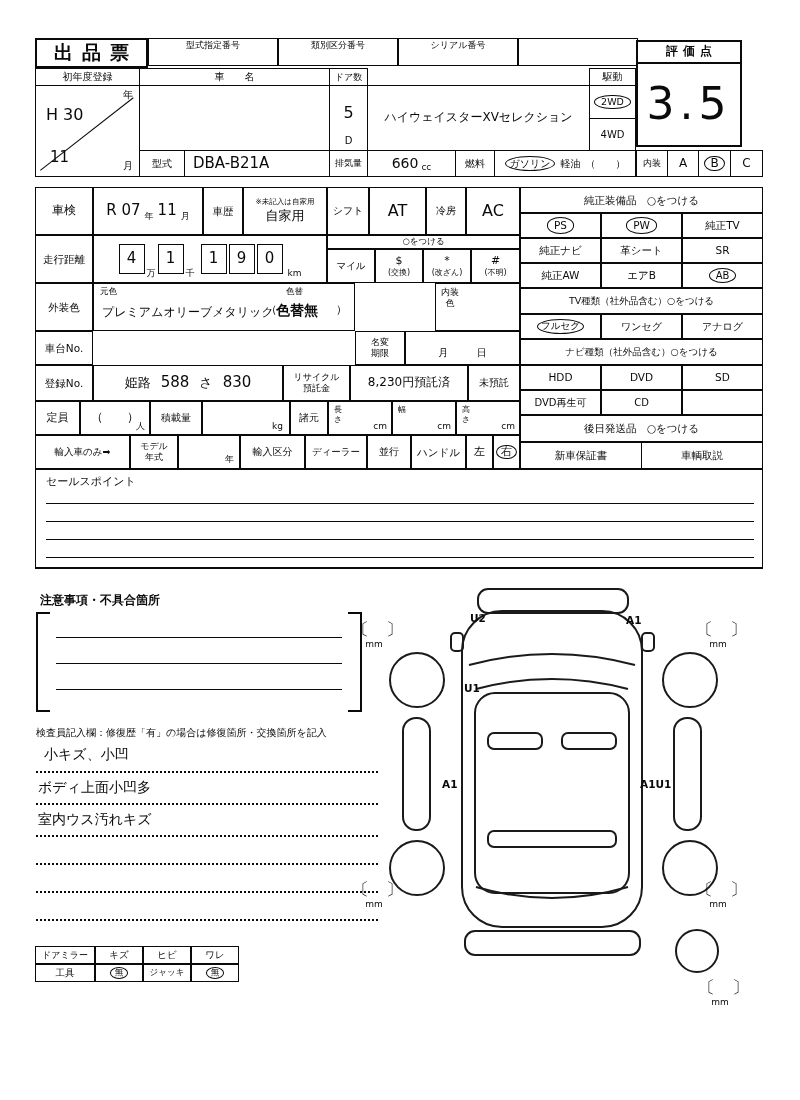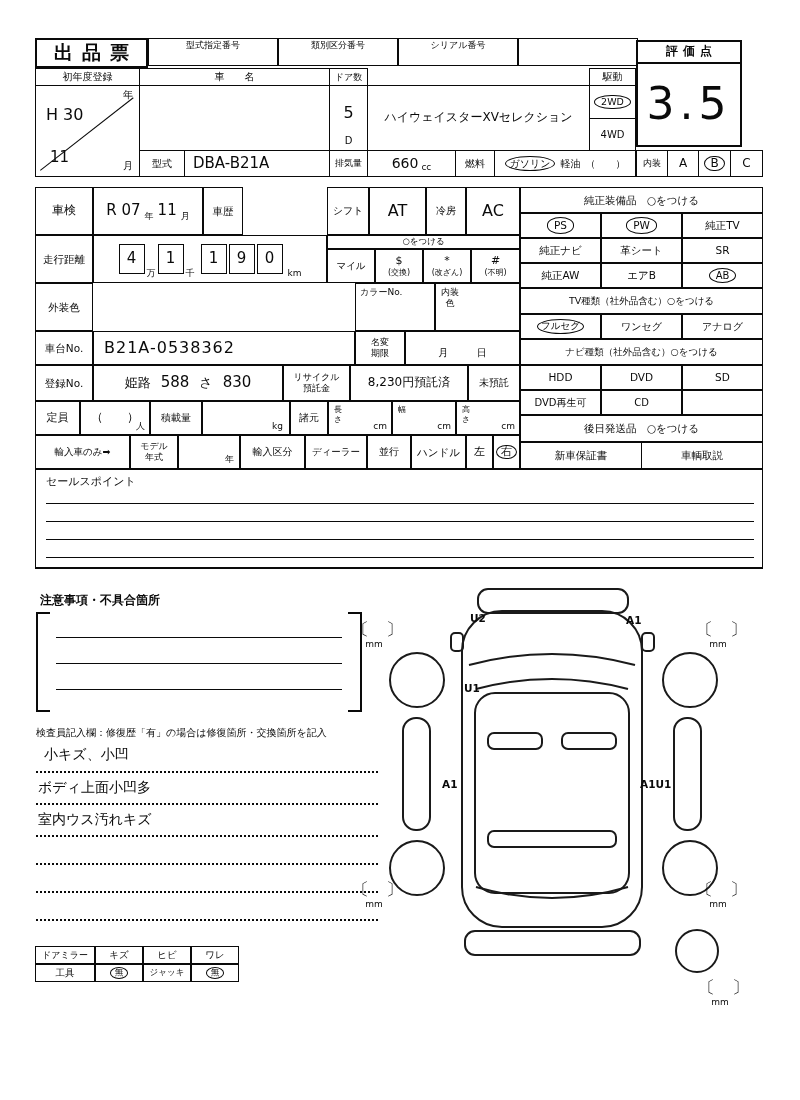--- a/index.html
+++ b/index.html
@@ -119,20 +119,24 @@
   </div>
   <div class="c" style="left:93px;top:187px;width:110px;height:48px;gap:4px;">
     <span style="font-size:15px;">R 07</span>
     <span style="font-size:9px;margin-top:10px;">年</span>
     <span style="font-size:15px;">11</span>
     <span style="font-size:9px;margin-top:10px;">月</span>
   </div>
   <div class="c" style="left:203px;top:187px;width:40px;height:48px;font-size:10.5px;">
     <span>車歴</span>
   </div>
+  <div class="c" style="left:243px;top:187px;width:84px;height:48px;flex-direction:column;gap:3px;">
+    <span style="font-size:7.5px;">※未記入は自家用</span>
+    <span style="font-size:13px;">自家用</span>
+  </div>
   <div class="c" style="left:327px;top:187px;width:42px;height:48px;font-size:10px;">
     <span>シフト</span>
   </div>
   <div class="c" style="left:369px;top:187px;width:57px;height:48px;font-size:16px;">
     <span>AT</span>
   </div>
   <div class="c" style="left:426px;top:187px;width:40px;height:48px;font-size:10px;">
     <span>冷房</span>
   </div>
   <div class="c" style="left:466px;top:187px;width:54px;height:48px;font-size:16px;">
@@ -167,32 +171,34 @@
     <span style="font-size:8px;">(改ざん)</span>
   </div>
   <div class="c" style="left:471px;top:249px;width:49px;height:34px;flex-direction:column;">
     <span style="font-size:11px;">#</span>
     <span style="font-size:8px;">(不明)</span>
   </div>
 
   <div class="c" style="left:35px;top:283px;width:58px;height:48px;font-size:10.5px;">
     <span>外装色</span>
   </div>
-  <div class="c" style="left:355px;top:283px;width:80px;height:48px;align-items:flex-start;justify-content:flex-start;padding:3px 4px;font-size:9px;">
-    <span>カラーNo.</span>
+  <div class="c" style="left:93px;top:283px;width:262px;height:48px;">
+    <span class="a" style="left:6px;top:3px;font-size:8.5px;">元色</span>
+    <span class="a" style="left:8px;top:22px;font-size:12px;">プレミアムオリーブメタリック</span>
+    <span class="a" style="left:192px;top:3px;font-size:8.5px;">色替</span>
+    <span class="a" style="left:172px;top:20px;font-size:11px;">（</span>
+    <span class="a" style="left:182px;top:18px;font-size:14px;font-weight:bold;">色替無</span>
+    <span class="a" style="left:242px;top:20px;font-size:11px;">）</span>
   </div>
   <div class="c" style="left:435px;top:283px;width:85px;height:48px;align-items:flex-start;justify-content:flex-start;padding:3px 4px;">
     <span class="wrapnarrow" style="width:20px;font-size:9px;">内装色</span>
   </div>
 
   <div class="c" style="left:35px;top:331px;width:58px;height:34px;font-size:10.5px;">
     <span>車台No.</span>
-  </div>
-  <div class="c" style="left:93px;top:331px;width:262px;height:34px;justify-content:flex-start;padding-left:10px;font-size:16px;letter-spacing:1px;">
-    <span>B21A-0538362</span>
   </div>
   <div class="c" style="left:355px;top:331px;width:50px;height:34px;">
     <span class="wrapnarrow" style="width:22px;font-size:9px;">名変期限</span>
   </div>
   <div class="c" style="left:405px;top:331px;width:115px;height:34px;justify-content:space-around;align-items:flex-end;padding:0 18px 6px 18px;font-size:10px;">
     <span>月</span>
     <span>日</span>
   </div>
 
   <div class="c" style="left:35px;top:365px;width:58px;height:36px;font-size:10.5px;">

